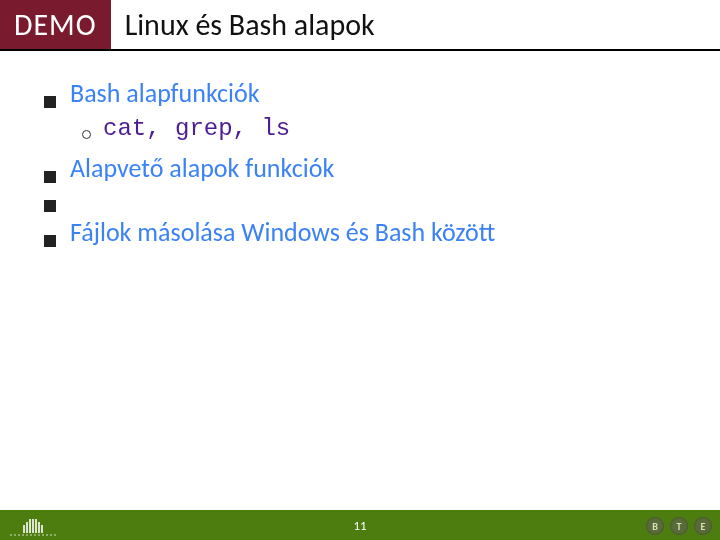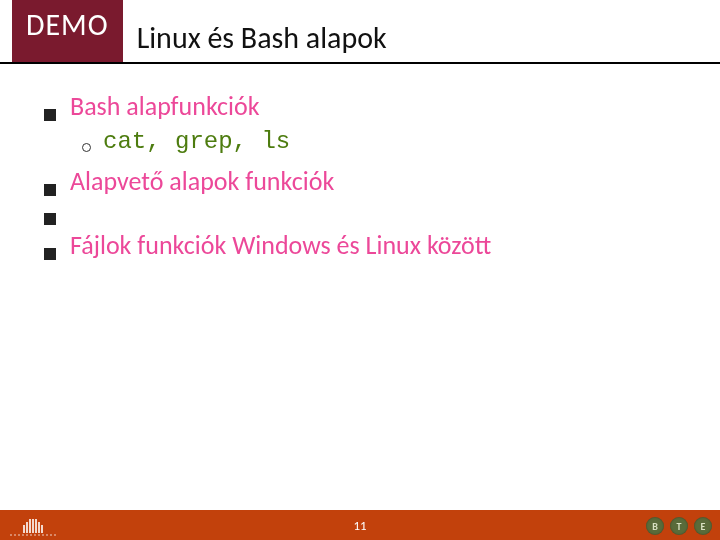--- a/index.html
+++ b/index.html
@@ -1,35 +1,35 @@
 <!DOCTYPE html>
 <html><head>
 <meta charset="utf-8">
 <style>
   * { margin: 0; padding: 0; box-sizing: border-box; }
   html, body { width: 720px; height: 540px; font-family: Calibri, "Segoe UI", Arial, sans-serif; background: #fff; overflow: hidden; }
   .slide { width: 720px; height: 540px; display: flex; flex-direction: column; position: relative; }
 
   .header { display: flex; align-items: stretch; border-bottom: 2px solid #000; }
-  .demo-badge { background: #7a1a2e; color: #fff; font-size: 30px; font-weight: 400; padding: 6px 14px 6px 14px; letter-spacing: 1px; margin-left: 12px; }
-  .title { font-size: 30px; color: #111; padding: 19px 0 6px 14px; }
+  .demo-badge { background: #7a1a2e; color: #fff; font-size: 30px; font-weight: 400; padding: 6px 14px 6px 14px; letter-spacing: 1px; }
+  .title { font-size: 30px; color: #111; padding: 6px 0 6px 14px; }
 
   .body { flex: 1; padding: 26px 28px 0 44px; }
   ul.top { list-style: none; }
   ul.top > li { margin-bottom: 10px; }
   .bullet-row { display: flex; align-items: baseline; }
   .sq { display: inline-block; width: 12px; height: 12px; background: #222; margin-right: 14px; flex-shrink: 0; position: relative; top: 6px; }
-  .bt { font-size: 26px; color: #ec4899; }
+  .bt { font-size: 26px; color: #3b82f6; }
 
   ul.sub { list-style: none; margin: 6px 0 10px 38px; }
   ul.sub li { display: flex; align-items: baseline; }
   .circ { display: inline-block; width: 9px; height: 9px; border: 1.5px solid #333; border-radius: 50%; margin-right: 12px; flex-shrink: 0; position: relative; top: 4px; }
-  .st { font-family: "Courier New", monospace; font-size: 24px; color: #4d7c0f; }
+  .st { font-family: "Courier New", monospace; font-size: 24px; color: #4c1d95; }
 
-  .footer { height: 30px; background: #c2410c; width: 100%; position: relative; display: flex; align-items: center; justify-content: center; }
+  .footer { height: 30px; background: #4d7c0f; width: 100%; position: relative; display: flex; align-items: center; justify-content: center; }
   .pgnum { color: #fff; font-size: 13px; }
 
   .logo-left { position: absolute; left: 6px; bottom: 4px; display: flex; flex-direction: column; align-items: center; }
   .bldg { width: 54px; height: 14px; display: flex; align-items: flex-end; justify-content: center; gap: 1px; }
   .col { width: 2px; background: rgba(255,255,255,0.8); }
   .col.a { height: 8px; } .col.b { height: 11px; } .col.c { height: 14px; }
   .dots { display: flex; gap: 2px; margin-top: 1px; }
   .dot { width: 2px; height: 2px; background: rgba(255,255,255,0.5); border-radius: 50%; }
 
   .badges { position: absolute; right: 8px; bottom: 5px; display: flex; gap: 6px; }
@@ -66,21 +66,21 @@
         </div>
       </li>
       <li>
         <div class="bullet-row">
           <span class="sq"></span>
         </div>
       </li>
       <li>
         <div class="bullet-row">
           <span class="sq"></span>
-          <span class="bt">Fájlok funkciók Windows és Linux között</span>
+          <span class="bt">Fájlok másolása Windows és Bash között</span>
         </div>
       </li>
     </ul>
   </div>
 
   <div class="footer">
     <div class="logo-left">
       <div class="bldg">
         <span class="col a"></span>
           <span class="col b"></span>

